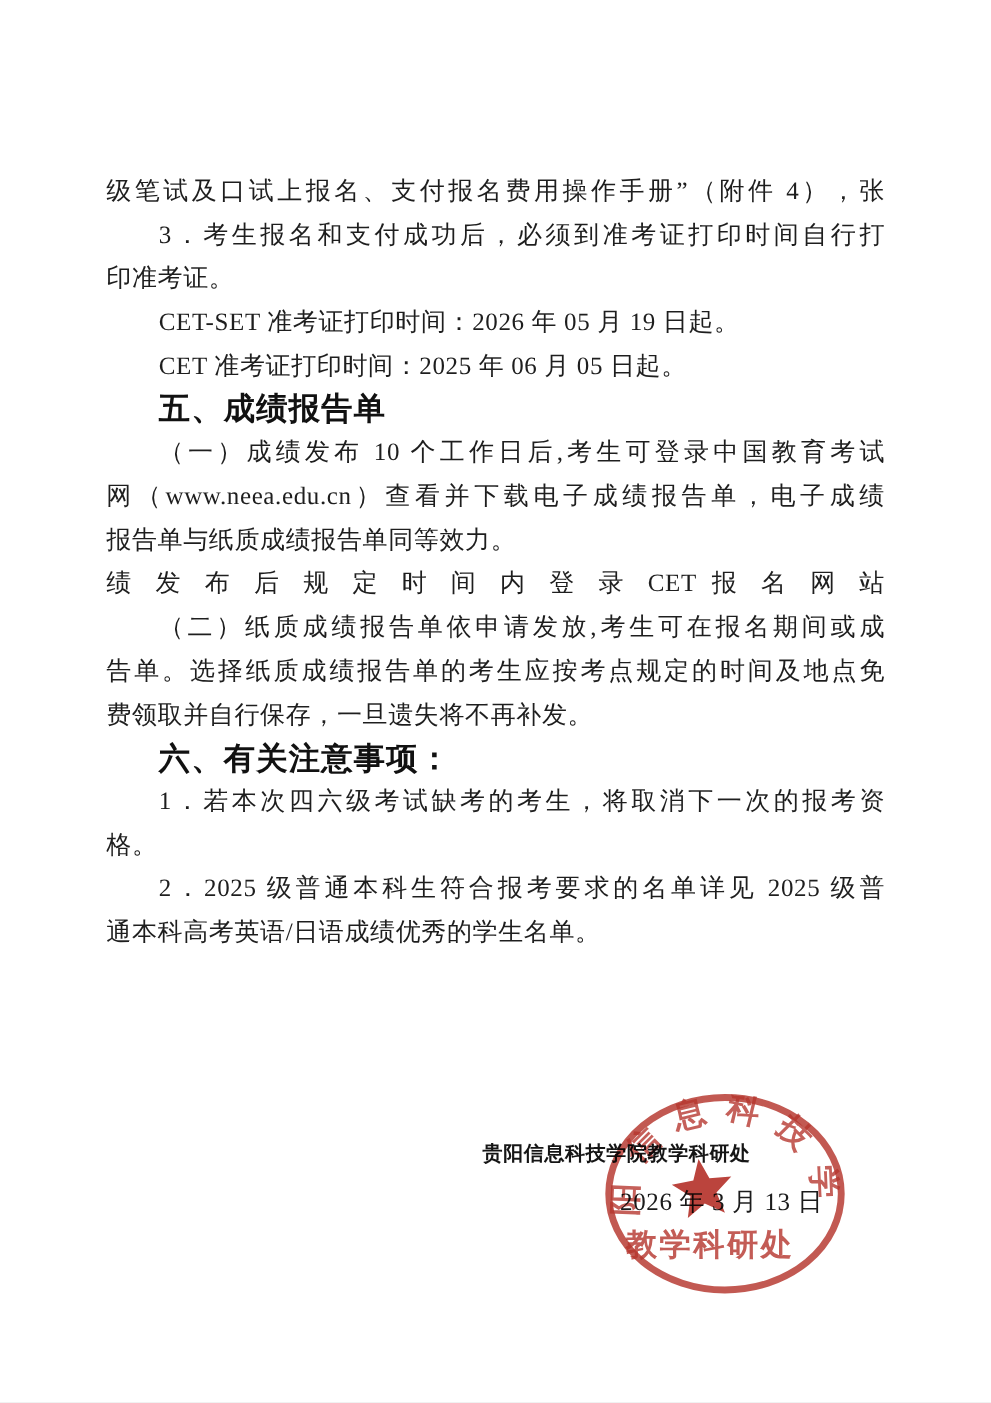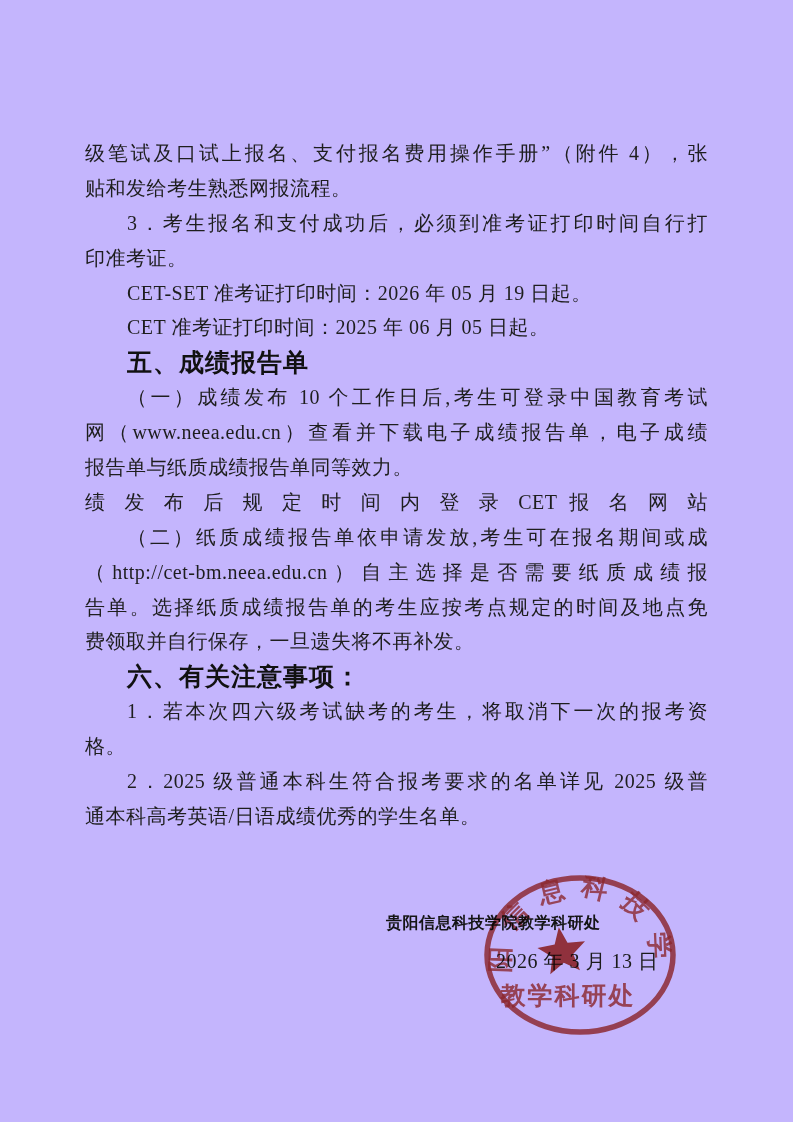--- a/index.html
+++ b/index.html
@@ -5,21 +5,21 @@
   html, body {
     margin: 0;
     padding: 0;
     background: #e8e8e8;
   }
   .page {
     position: relative;
     width: 793px;
     height: 1122px;
     margin: 0 auto;
-    background: #c4b5fd;
+    background: #ffffff;
     overflow: hidden;
     font-family: "Liberation Serif", serif;
     color: #1e1e1e;
   }
   .body-text {
     position: absolute;
     left: 85px;
     top: 136px;
     width: 623px;
   }
@@ -76,32 +76,30 @@
     font-weight: bold;
   }
 </style>
 </head>
 <body>
 
 <div class="page">
 
   <div class="body-text">
     <div class="line fill">级笔试及口试上报名、支付报名费用操作手册”（附件 4），张</div>
-    <div class="line plain">贴和发给考生熟悉网报流程。</div>
     <div class="line ind fill">3．考生报名和支付成功后，必须到准考证打印时间自行打</div>
     <div class="line plain">印准考证。</div>
     <div class="line ind plain">CET-SET 准考证打印时间：2026 年 05 月 19 日起。</div>
     <div class="line ind plain">CET 准考证打印时间：2025 年 06 月 05 日起。</div>
     <div class="line ind heading plain">五、成绩报告单</div>
     <div class="line ind fill">（一）成绩发布 10 个工作日后,考生可登录中国教育考试</div>
     <div class="line fill">网（www.neea.edu.cn）查看并下载电子成绩报告单，电子成绩</div>
     <div class="line plain">报告单与纸质成绩报告单同等效力。</div>
     <div class="line fill">绩 发 布 后 规 定 时 间 内 登 录  CET 报 名 网 站</div>
     <div class="line ind fill">（二）纸质成绩报告单依申请发放,考生可在报名期间或成</div>
-    <div class="line fill">（http://cet-bm.neea.edu.cn）自主选择是否需要纸质成绩报</div>
     <div class="line fill">告单。选择纸质成绩报告单的考生应按考点规定的时间及地点免</div>
     <div class="line plain">费领取并自行保存，一旦遗失将不再补发。</div>
     <div class="line ind heading plain">六、有关注意事项：</div>
     <div class="line ind fill">1．若本次四六级考试缺考的考生，将取消下一次的报考资</div>
     <div class="line plain">格。</div>
     <div class="line ind fill">2．2025 级普通本科生符合报考要求的名单详见 2025 级普</div>
     <div class="line plain">通本科高考英语/日语成绩优秀的学生名单。</div>
   </div>
 
   <div class="signature">贵阳信息科技学院教学科研处</div>

